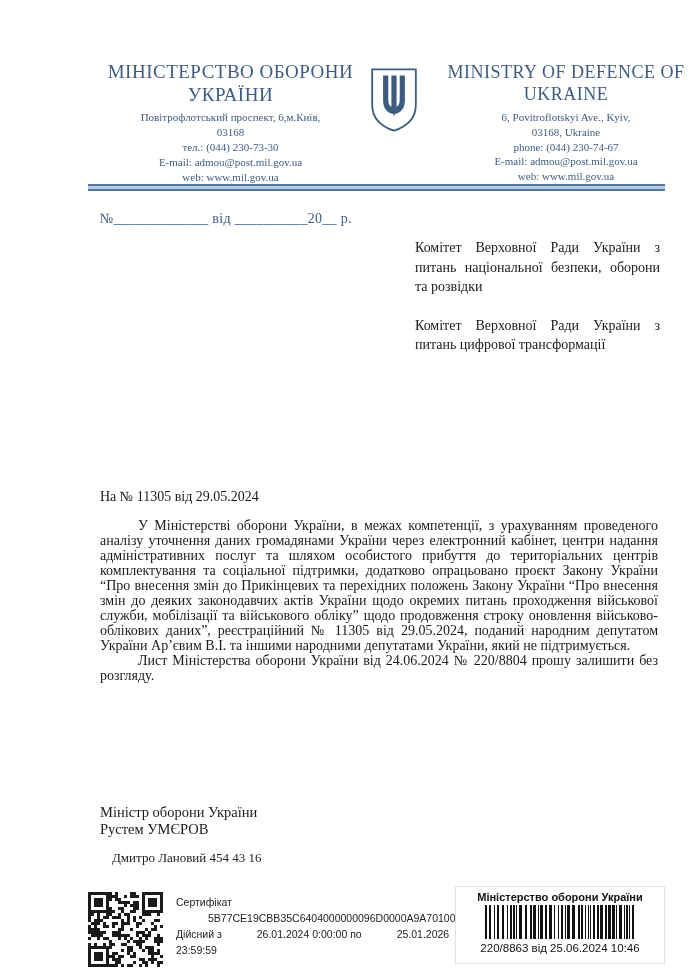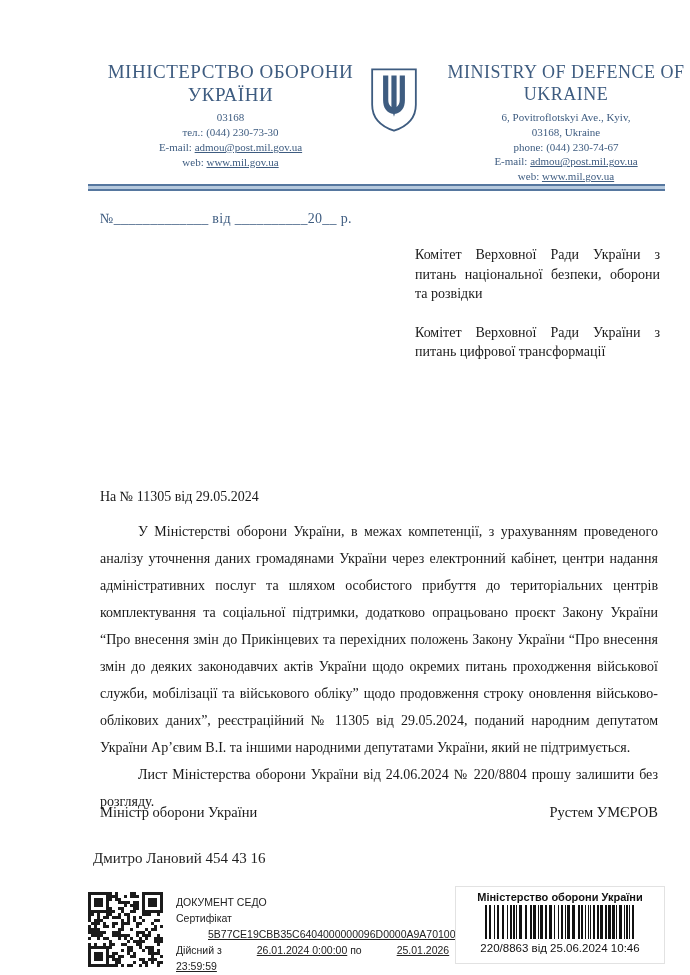--- a/index.html
+++ b/index.html
@@ -7,59 +7,60 @@
     position:relative;width:690px;height:975px;background:#ffffff;
     font-family:"Liberation Serif", serif;color:#1a1a1a;overflow:hidden;border-radius:23px;
   }
   
   .lh-block{position:absolute;text-align:center;color:#3e5c80;}
   .lh-uk{left:88px;top:60px;width:285px;}
   .lh-en{left:438px;top:62px;width:240px;margin-left:8px;}
   .lh-title{font-size:19px;line-height:1.22;letter-spacing:0.5px;margin:0 0 4px 0;}
   .lh-en .lh-title{font-size:18px;}
   .lh-line{font-size:11px;line-height:1.35;}
-  .lh-link{text-decoration:underline;color:#3e5c80;}
+  .lh-link{color:#3e5c80;}
   .emblem{position:absolute;left:368px;top:58px;width:52px;height:84px;}
   .separator{
     position:absolute;left:88px;top:184px;width:577px;height:7px;
     background:linear-gradient(#56779f 0 22%, #b6c9dd 22% 78%, #56779f 78% 100%);
   }
   
   .ref-line{position:absolute;left:100px;top:211px;font-size:14px;color:#3e5c80;letter-spacing:0.3px;}
   
-  .recipients{position:absolute;left:415px;top:238px;width:245px;font-size:14px;line-height:19.5px;text-align:justify;margin-top:7px;}
+  .recipients{position:absolute;left:415px;top:238px;width:245px;font-size:14px;line-height:19.5px;text-align:justify;}
   .recipients p{margin:0 0 19px 0;}
   
   .reply-ref{position:absolute;left:100px;top:489px;font-size:14px;text-align:center;}
   
-  .body-text{position:absolute;left:100px;top:518px;width:558px;font-size:14px;line-height:27px;text-align:justify;}
+  .body-text{position:absolute;left:100px;top:518px;width:558px;font-size:14px;line-height:15px;text-align:justify;}
   .body-text p{margin:0;text-indent:38px;}
   
-  .sig-row{position:absolute;left:100px;top:804px;width:558px;display:flex;justify-content:space-between;font-size:14.5px;}
-  .executor{position:absolute;left:93px;top:850px;font-size:15px;color:#222;}
+  .sig-row{position:absolute;left:100px;top:804px;width:558px;display:flex;justify-content:space-between;font-size:14.5px;flex-direction:column;}
+  .executor{position:absolute;left:112px;top:850px;font-size:13px;color:#222;}
   
   .qr{position:absolute;left:88px;top:892px;width:75px;height:75px;}
   .sedo{position:absolute;left:176px;top:894px;width:290px;font-family:"Liberation Sans", sans-serif;font-size:10.5px;line-height:16px;color:#222;}
-  .sedo .u{text-decoration:underline;padding-left:32px;}
+  .sedo .u{padding-left:32px;}
   .reg-stamp{
     position:absolute;left:455px;top:886px;width:210px;height:78px;
     border:1px solid #e2e2e2;font-family:"Liberation Sans", sans-serif;
     display:flex;flex-direction:column;align-items:center;justify-content:flex-start;padding-top:4px;box-sizing:border-box;
   }
   .reg-title{font-size:11px;font-weight:bold;color:#111;}
   .barcode{width:152px;height:34px;margin:2px 0 3px 0;}
   .reg-number{font-size:11.5px;color:#111;}
 </style>
 </head>
 <body>
 
 <div class="page">
 
   <div class="lh-block lh-uk">
     <div class="lh-title">МІНІСТЕРСТВО ОБОРОНИ УКРАЇНИ</div>
+    <div class="lh-line">Повітрофлотський проспект, 6,м.Київ,</div>
     <div class="lh-line">03168</div>
     <div class="lh-line">тел.: (044) 230-73-30</div>
     <div class="lh-line"><span>E-mail: </span><span class="lh-link">admou@post.mil.gov.ua</span></div>
     <div class="lh-line"><span>web: </span><span class="lh-link">www.mil.gov.ua</span></div>
   </div>
 
   <div class="emblem">
     <svg viewBox="0 0 100 130" width="52" height="84" aria-hidden="true">
       <path d="M8 6 H92 V74 C92 102 74 116 50 124 C26 116 8 102 8 74 Z" fill="none" stroke="#3e5c80" stroke-width="3.5"></path>
       <g fill="#3e5c80">
@@ -409,21 +410,20 @@
         <rect x="27" y="72" width="3" height="3" fill="#1b1b1b"></rect>
         <rect x="33" y="72" width="3" height="3" fill="#1b1b1b"></rect>
         <rect x="39" y="72" width="3" height="3" fill="#1b1b1b"></rect>
         <rect x="42" y="72" width="3" height="3" fill="#1b1b1b"></rect>
         <rect x="51" y="72" width="3" height="3" fill="#1b1b1b"></rect>
         <rect x="57" y="72" width="3" height="3" fill="#1b1b1b"></rect>
         <rect x="69" y="72" width="3" height="3" fill="#1b1b1b"></rect>
       </svg></div>
 
   <div class="sedo">
-    <div>ДОКУМЕНТ СЕДО</div>
     <div><span>Сертифікат </span><span class="u">5B77CE19CBB35C6404000000096D0000A9A70100</span></div>
     <div><span>Дійсний з </span><span class="u">26.01.2024 0:00:00</span><span> по </span><span class="u">25.01.2026 23:59:59</span></div>
   </div>
 
   <div class="reg-stamp">
     <div class="reg-title">Міністерство оборони України</div>
     <div class="barcode"><svg width="152" height="34">
           <rect x="1" y="0" width="2" height="34" fill="#111"></rect>
           <rect x="5" y="0" width="2" height="34" fill="#111"></rect>
           <rect x="10" y="0" width="1" height="34" fill="#111"></rect>

